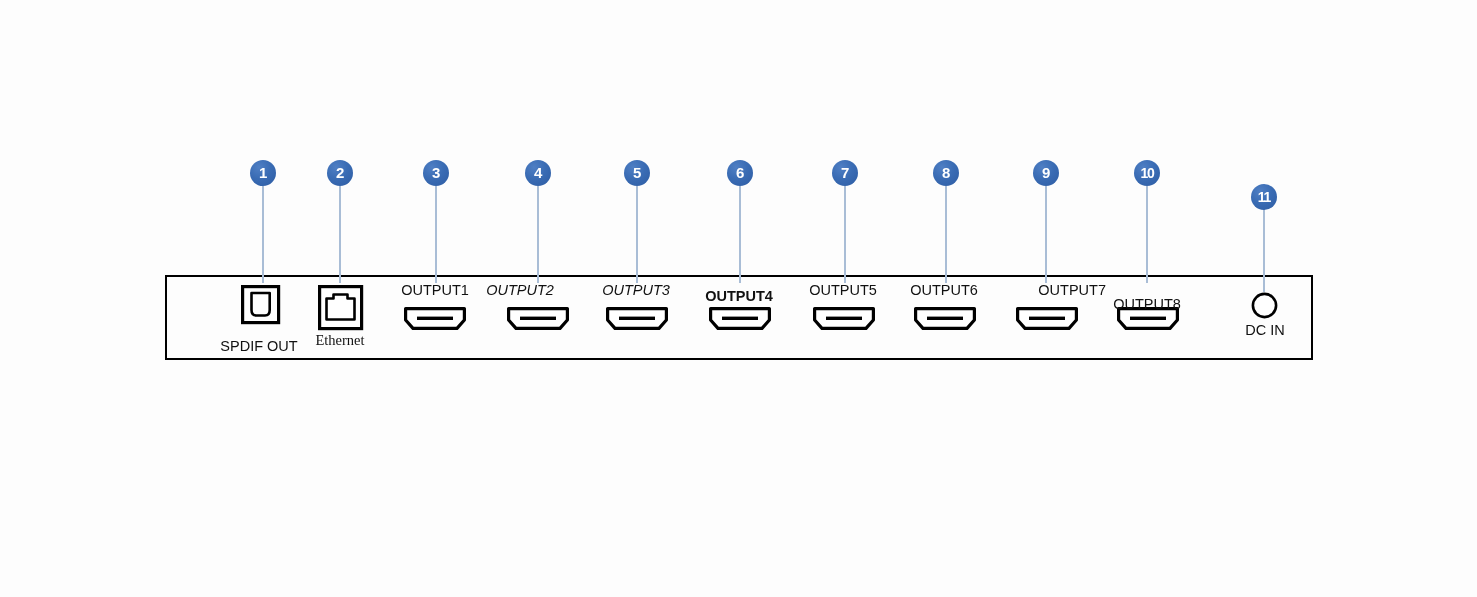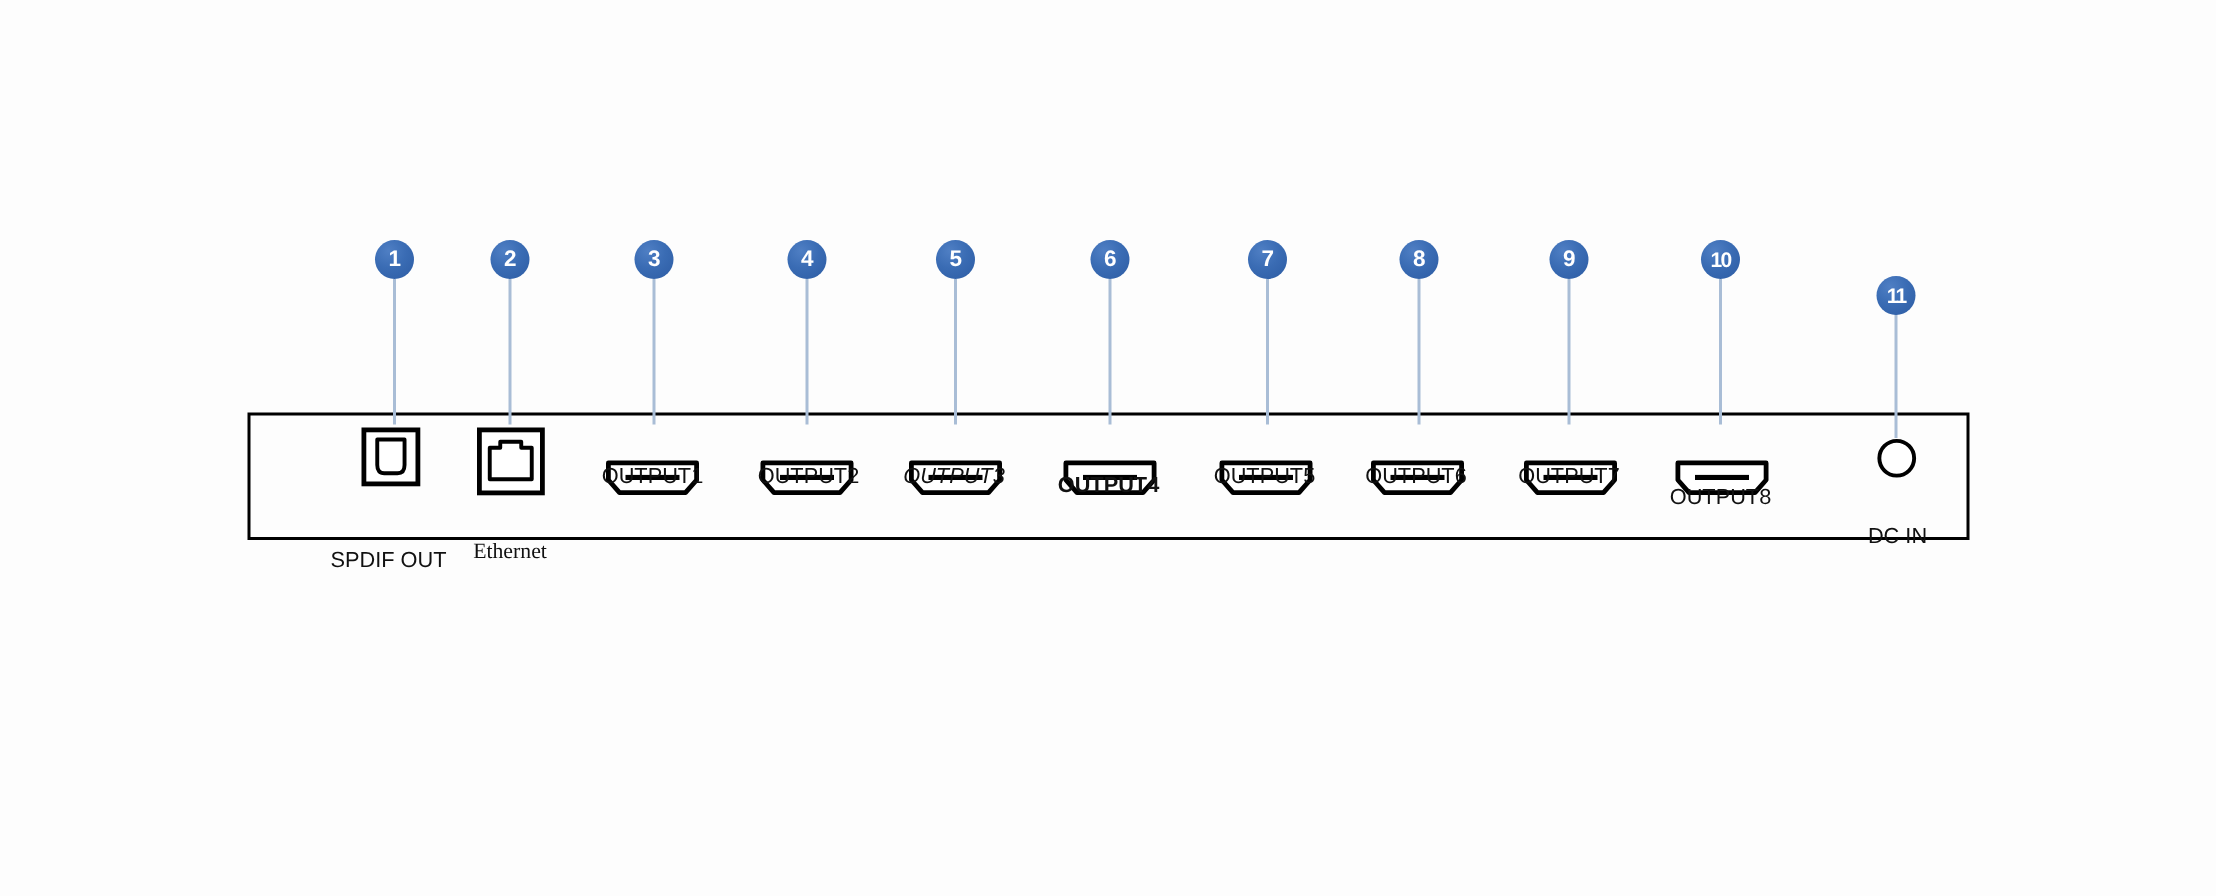--- a/index.html
+++ b/index.html
@@ -49,21 +49,20 @@
     width: 2px;
     background: #a9bdd6;
   }
   .port-label {
     position: absolute;
     font-size: 14.5px;
     color: #111111;
     white-space: nowrap;
     text-align: center;
     font-family: "Liberation Sans", sans-serif;
-    margin-top: 28px;
   }
   .panel-rect {
     position: absolute;
     left: 165px;
     top: 275px;
     width: 1148px;
     height: 85px;
     border: 2.5px solid #000000;
     box-sizing: border-box;
     background: transparent;
@@ -129,23 +128,23 @@
   <div class="badge" style="left:832px;  top:160px;">7</div>
   <div class="badge" style="left:933px;  top:160px;">8</div>
   <div class="badge" style="left:1033px; top:160px;">9</div>
   <div class="badge wide" style="left:1134px; top:160px;">10</div>
   <div class="badge wide" style="left:1251px; top:160px;margin-top:24px;">11</div>
 
   <div class="port-label" style="left:199px; top:338px; width:120px;">SPDIF OUT</div>
   <div class="port-label" style="left:290px; top:332px; width:100px;font-family:Liberation Serif, serif;">Ethernet</div>
 
   <div class="port-label" style="left:375px;  top:282px; width:120px;">OUTPUT1</div>
-  <div class="port-label" style="left:479px;  top:282px; width:120px;">OUTPUT2</div>
+  <div class="port-label" style="left:460px;  top:282px; width:120px;font-style:italic;">OUTPUT2</div>
   <div class="port-label" style="left:576px;  top:282px; width:120px;font-style:italic;">OUTPUT3</div>
   <div class="port-label" style="left:679px;  top:288px; width:120px;font-weight:bold;">OUTPUT4</div>
   <div class="port-label" style="left:783px;  top:282px; width:120px;">OUTPUT5</div>
   <div class="port-label" style="left:884px;  top:282px; width:120px;">OUTPUT6</div>
-  <div class="port-label" style="left:986px;  top:282px; width:120px;">OUTPUT7</div>
+  <div class="port-label" style="left:986px;  top:282px; width:120px;text-align:right;">OUTPUT7</div>
   <div class="port-label" style="left:1087px; top:296px; width:120px;">OUTPUT8</div>
 
   <div class="port-label" style="left:1215px; top:322px; width:100px;text-align:center;">DC IN</div>
 
 </div>
 
 </body></html>

